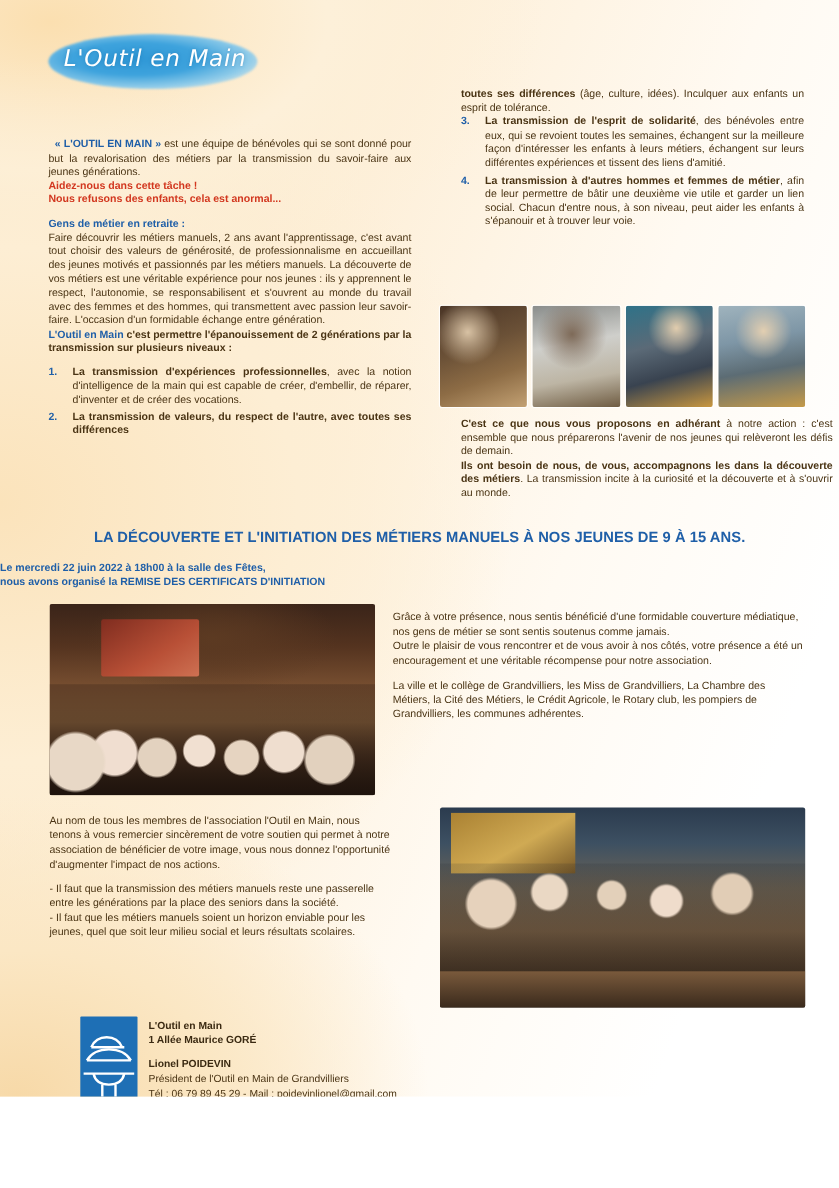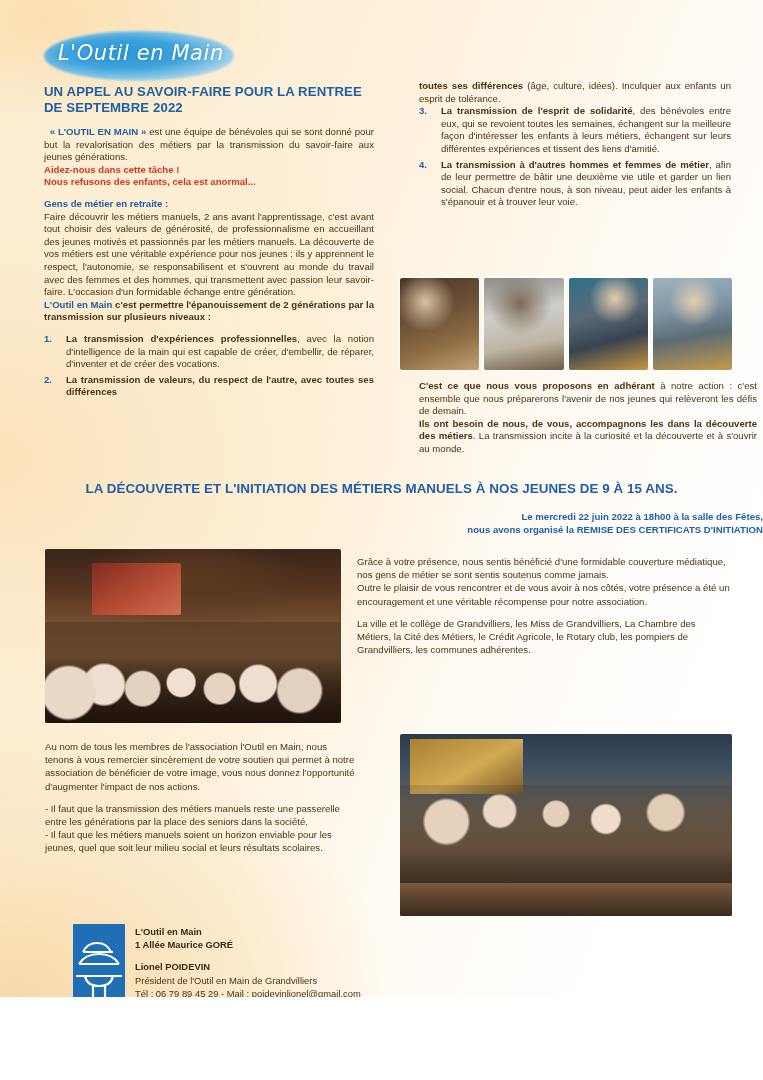--- a/index.html
+++ b/index.html
@@ -154,21 +154,21 @@
     font-size: 13.4px;
     font-weight: bold;
     color: #1f5fa8;
     letter-spacing: .05px;
   }
   .subbanner {
     position: absolute;
     left: 0;
     top: 510px;
     width: 763px;
-    text-align: right;
+    text-align: left;
     font-size: 9.6px;
     line-height: 13px;
     font-weight: bold;
     color: #1f5fa8;
   }
 
   
   .bigphoto {
     position: absolute;
     left: 45px;
@@ -311,21 +311,20 @@
 </head>
 <body>
 
 <div class="page">
 
   <div class="masthead">
     <div class="masthead-blob"></div>
     <div class="masthead-text">L'Outil en Main</div>
   </div>
 
-  <div class="h-blue title-main">UN APPEL AU SAVOIR-FAIRE POUR LA RENTREE DE SEPTEMBRE 2022</div>
 
   <div class="col colL">
     <div class="p">
       &nbsp;&nbsp;<b class="bl">« L'OUTIL EN MAIN »</b><span> est une équipe de bénévoles qui se sont donné pour but la revalorisation des métiers par la transmission du savoir-faire aux jeunes générations.</span>
     </div>
     <div class="red">Aidez-nous dans cette tâche !</div>
     <div class="red">Nous refusons des enfants, cela est anormal...</div>
     <div class="gap"></div>
     <div><b class="bl">Gens de métier en retraite :</b></div>
     <div class="p">Faire découvrir les métiers manuels, 2 ans avant l'apprentissage, c'est avant tout choisir des valeurs de générosité, de professionnalisme en accueillant des jeunes motivés et passionnés par les métiers manuels. La découverte de vos métiers est une véritable expérience pour nos jeunes : ils y apprennent le respect, l'autonomie, se responsabilisent et s'ouvrent au monde du travail avec des femmes et des hommes, qui transmettent avec passion leur savoir-faire. L'occasion d'un formidable échange entre génération.</div>

